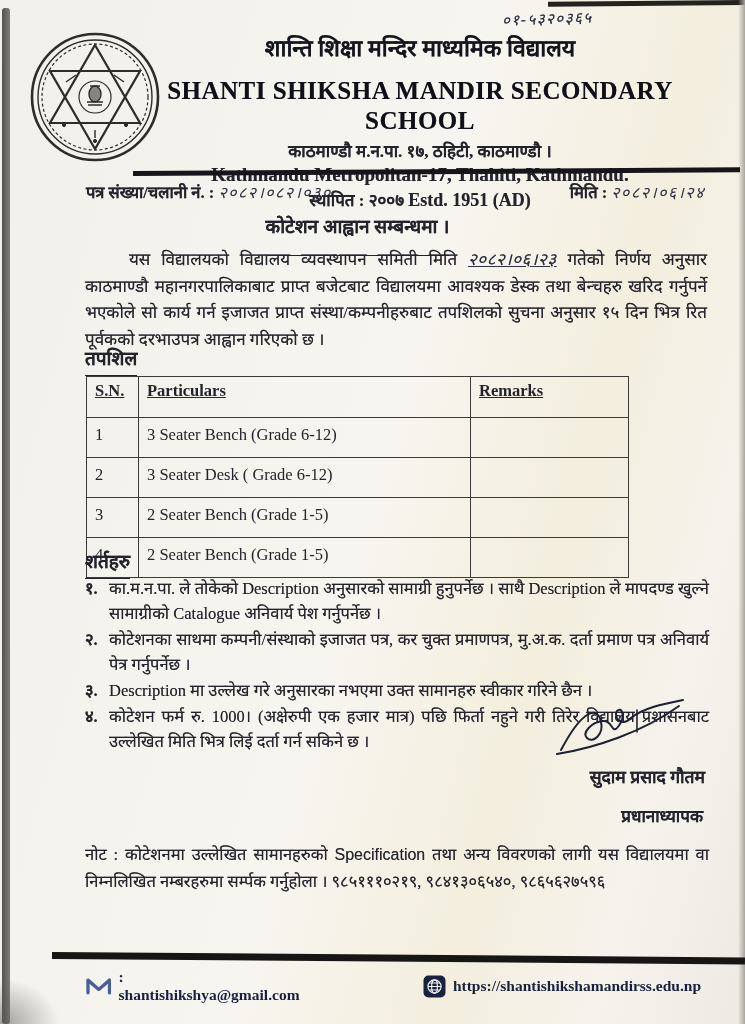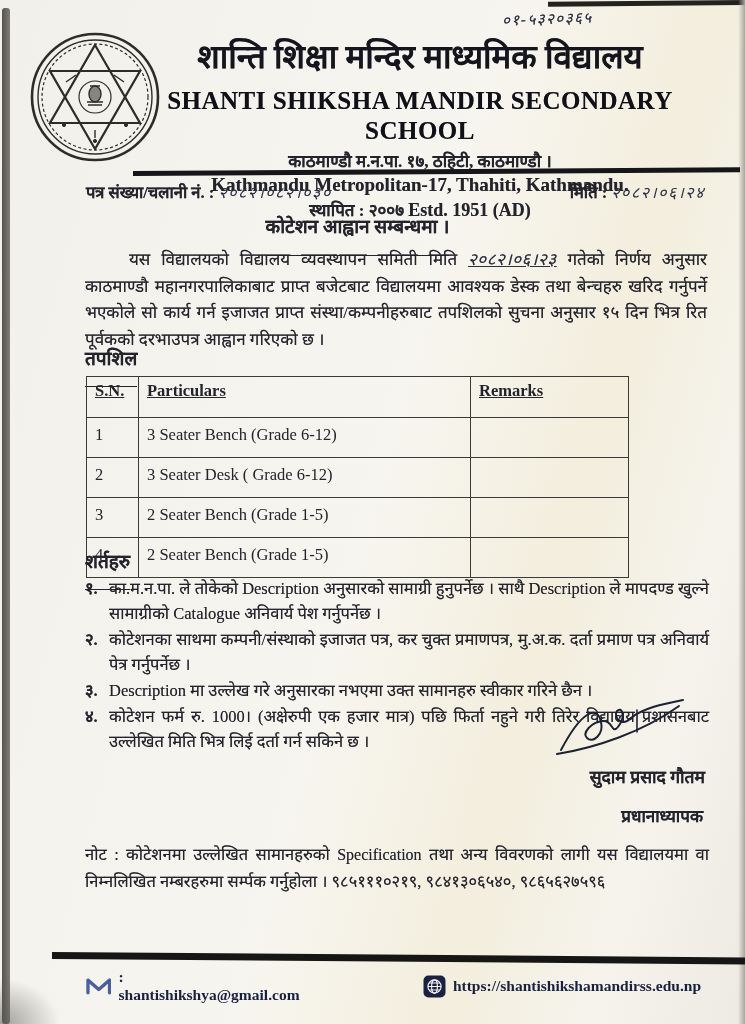--- a/index.html
+++ b/index.html
@@ -16,62 +16,62 @@
   .edge-right{position:absolute;right:0;top:0;bottom:0;width:7px;
               background:linear-gradient(270deg,#a8a59c,rgba(168,165,156,0));}
   .corner-bl{position:absolute;left:0;bottom:0;width:60px;height:46px;
              background:radial-gradient(ellipse at 0% 100%,rgba(90,88,82,.55),rgba(90,88,82,0) 70%);}
   
   .hand{font-style:italic;color:#2c3042;letter-spacing:1.5px;font-family:"DejaVu Sans",sans-serif;}
   .phone{position:absolute;top:8px;left:502px;font-size:15px;transform:rotate(-2deg);}
   
   .logo{position:absolute;left:28px;top:30px;}
   .head-text{position:absolute;left:130px;top:28px;width:580px;text-align:center;}
-  .np-name{font-size:33px;font-weight:bold;margin:8px;line-height:42px;color:#15151d;}
+  .np-name{font-size:23px;font-weight:bold;margin:0;line-height:42px;color:#15151d;}
   .en-name{font-size:25px;font-weight:bold;margin:6px 0 0 0;letter-spacing:.5px;line-height:30px;color:#101018;}
   .np-addr{font-size:17px;font-weight:bold;margin-top:3px;}
   .en-addr{font-size:19px;font-weight:bold;margin-top:2px;}
   .estd{font-size:17px;font-weight:bold;margin-top:2px;}
   .estd .en{font-size:18px;}
   .head-rule{position:absolute;left:133px;top:171px;width:607px;height:5px;background:#15151a;
              transform:rotate(-.35deg);transform-origin:left center;}
   
   .meta{position:absolute;left:86px;right:40px;top:180px;display:flex;justify-content:space-between;
         font-size:16.5px;font-weight:bold;}
   .meta .hand{font-size:16px;font-weight:normal;}
   
   .subject{position:absolute;left:0;right:30px;top:213px;text-align:center;font-size:19px;
            font-weight:bold;}
   .subject span{border-bottom:1.6px solid #23232b;padding-bottom:18px;}
   
   .bodypara{position:absolute;left:85px;width:622px;top:246px;font-size:17px;line-height:26.5px;
             text-align:justify;text-indent:44px;font-weight:500;margin:0;}
   .bodypara .date{text-decoration:underline;letter-spacing:.5px;}
   .sec-head{position:absolute;left:85px;font-size:19px;font-weight:bold;}
-  .sec-head span{border-bottom:1.8px solid #23232b;padding-bottom:17px;}
+  .sec-head span{border-bottom:1.8px solid #23232b;padding-bottom:6px;}
   
   .qtable{position:absolute;left:86px;top:376px;border-collapse:collapse;font-size:16.5px;}
   .qtable th,.qtable td{border:1.6px solid #3a3a38;text-align:left;vertical-align:top;
                         padding:4px 8px;font-weight:normal;}
   .qtable th{height:32px;font-weight:bold;}
   .qtable th span{text-decoration:underline;}
   .qtable td{height:28px;padding-top:7px;}
   
   .terms{position:absolute;left:85px;width:624px;top:576px;font-size:16.5px;line-height:25px;}
   .term{display:flex;margin:0 0 1px 0;}
   .term .num{width:24px;flex:none;font-weight:bold;}
   .term .ttext{flex:1;text-align:justify;}
   
   .sigblock{position:absolute;right:40px;top:696px;width:220px;text-align:right;}
   .signame{font-size:17.5px;font-weight:bold;margin-top:2px;}
   .sigtitle{font-size:17px;font-weight:bold;margin-top:16px;padding-right:2px;}
   
   .note{position:absolute;left:85px;width:624px;top:842px;font-size:16.5px;line-height:26.5px;
         text-align:justify;margin:0;}
-  .note .spec{font-family:Liberation Serif, serif;font-size:16px;}
+  .note .spec{font-family:Liberation Sans, sans-serif;font-size:16px;}
   
   .footer-bar{position:absolute;left:52px;right:0;top:952px;height:7px;background:#161614;
               transform:rotate(.45deg);transform-origin:left center;}
   .footer-row{position:absolute;left:86px;right:44px;top:968px;display:flex;align-items:center;
               font-size:15.5px;font-weight:bold;color:#18203f;
               font-family:"Liberation Serif","DejaVu Serif",serif;}
   .footer-item{display:flex;align-items:center;gap:7px;}
   .footer-item.web{margin-left:118px;}
 </style>
 </head>

